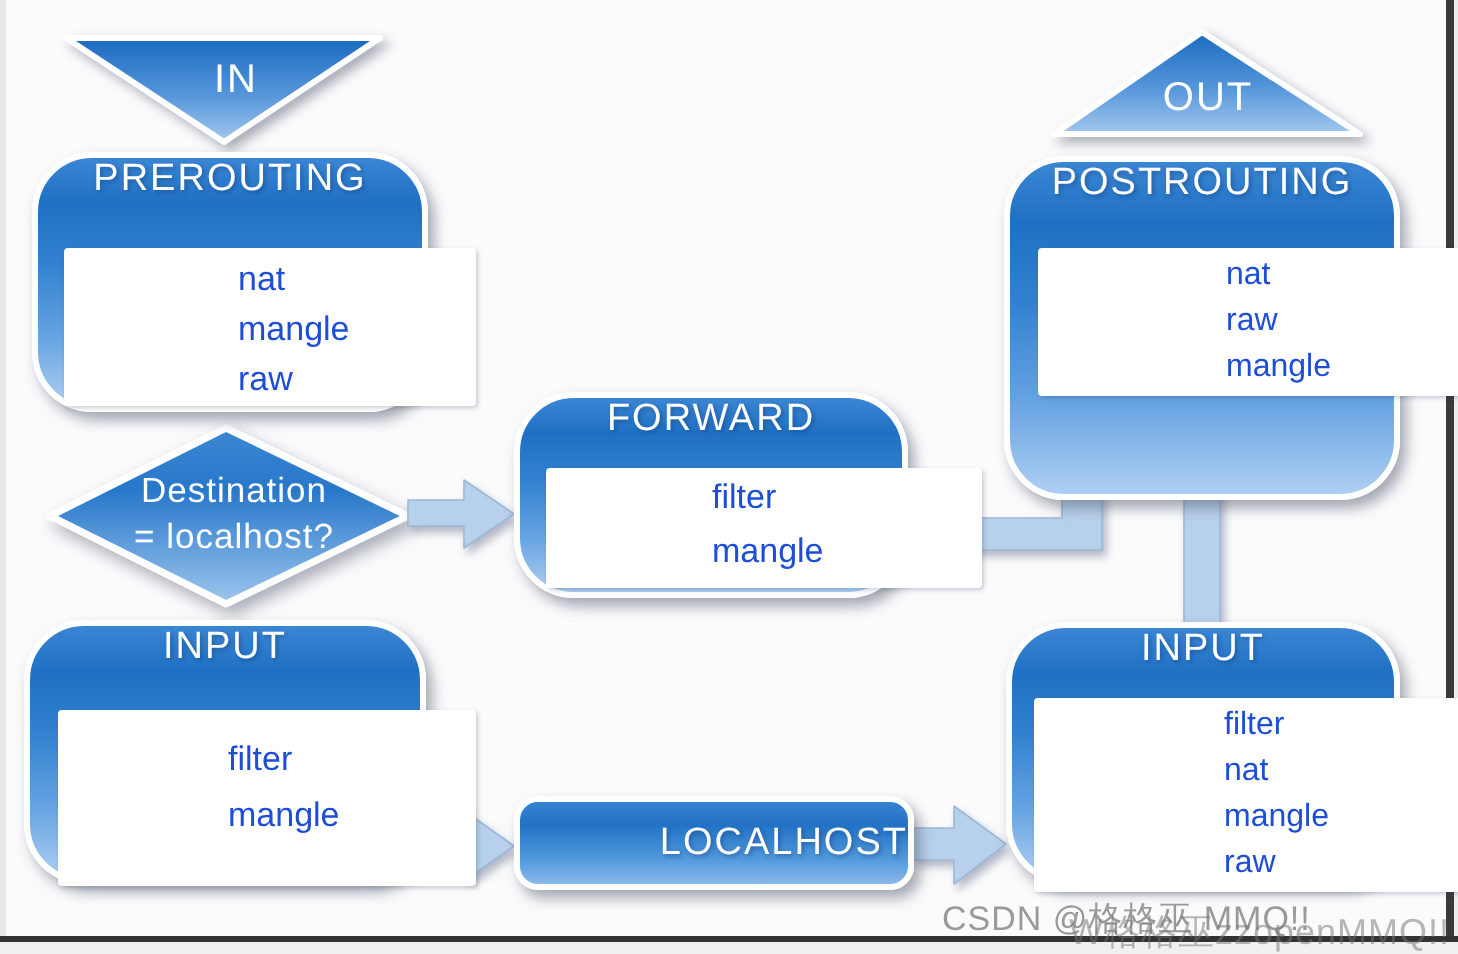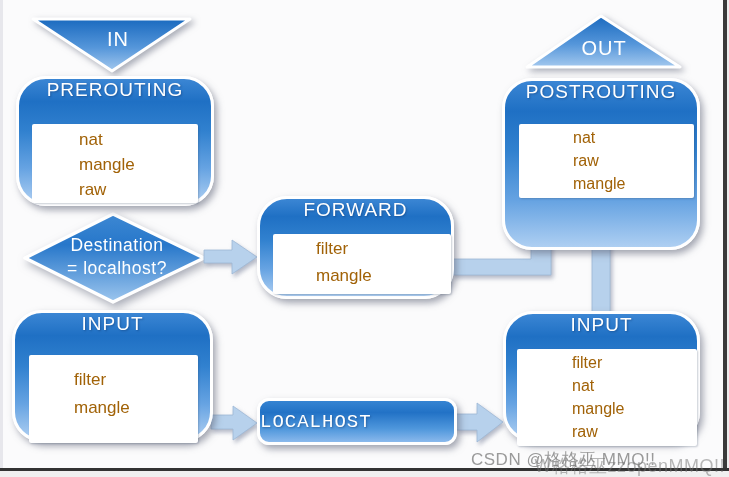--- a/index.html
+++ b/index.html
@@ -16,31 +16,32 @@
   .edge-bottom-outer{position:absolute;left:0;top:471px;width:729px;height:6px;background:#f0f0f0;}
 
   .overlay{position:absolute;left:0;top:0;z-index:1;}
 
   .node{
     position:absolute;z-index:2;box-sizing:border-box;
     border:3px solid #fff;border-radius:30px;
     background:linear-gradient(180deg,#3b86d4 0%,#1f70c4 18%,#3181cf 42%,#66a3e2 72%,#aecff2 100%);
     box-shadow:3px 4px 7px rgba(90,95,115,.55);
   }
-  .node--bar{border-radius:12px;display:flex;align-items:center;justify-content:flex-start;
-    background:linear-gradient(180deg,#3584d2 0%,#2272c6 28%,#4f97dc 68%,#8ab9ec 100%);font-family:Liberation Mono, monospace;}
+  .node--bar{border-radius:12px;display:flex;align-items:center;justify-content:flex-end;
+    background:linear-gradient(180deg,#3584d2 0%,#2272c6 28%,#4f97dc 68%,#8ab9ec 100%);}
   .node-title{
     text-align:center;color:#fff;font-size:19px;letter-spacing:1px;
     text-shadow:1px 1px 2px rgba(15,45,95,.40);white-space:nowrap;
   }
   .node--bar .node-title{padding-top:0;}
   .panel{
     position:absolute;background:#fff;border-radius:2px;
     box-shadow:1px 1px 2px rgba(40,60,90,.25);
-    color:#a16207;
+    color:#1d4ed8;
+    padding-left:40px;
   }
   .entry{white-space:nowrap;}
 
   .p-pre {left:13px;top:45px;width:166px;height:76px;font-size:17px;line-height:25px;padding-top:3px;}
   .p-pre .entry{padding-left:47px;}
   .p-fwd {left:13px;top:35px;width:178px;height:59px;font-size:17px;line-height:27px;padding-top:1px;}
   .p-fwd .entry{padding-left:43px;}
   .p-inp {left:14px;top:42px;width:169px;height:77px;font-size:17px;line-height:28px;padding-top:11px;}
   .p-inp .entry{padding-left:45px;}
   .p-out {left:11px;top:35px;width:180px;height:95px;font-size:16px;line-height:23px;padding-top:2px;}

